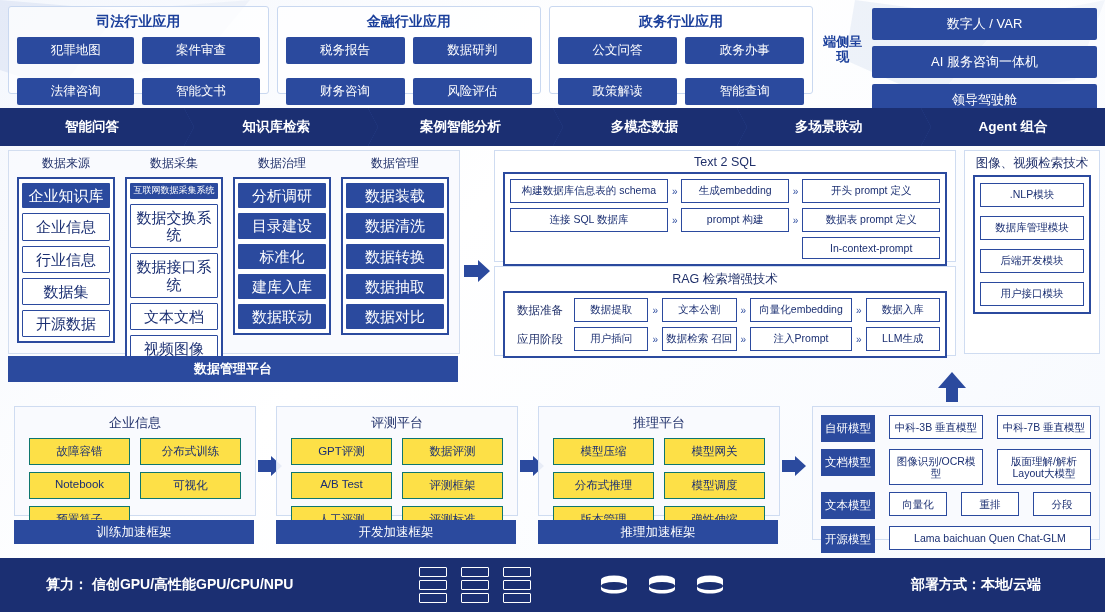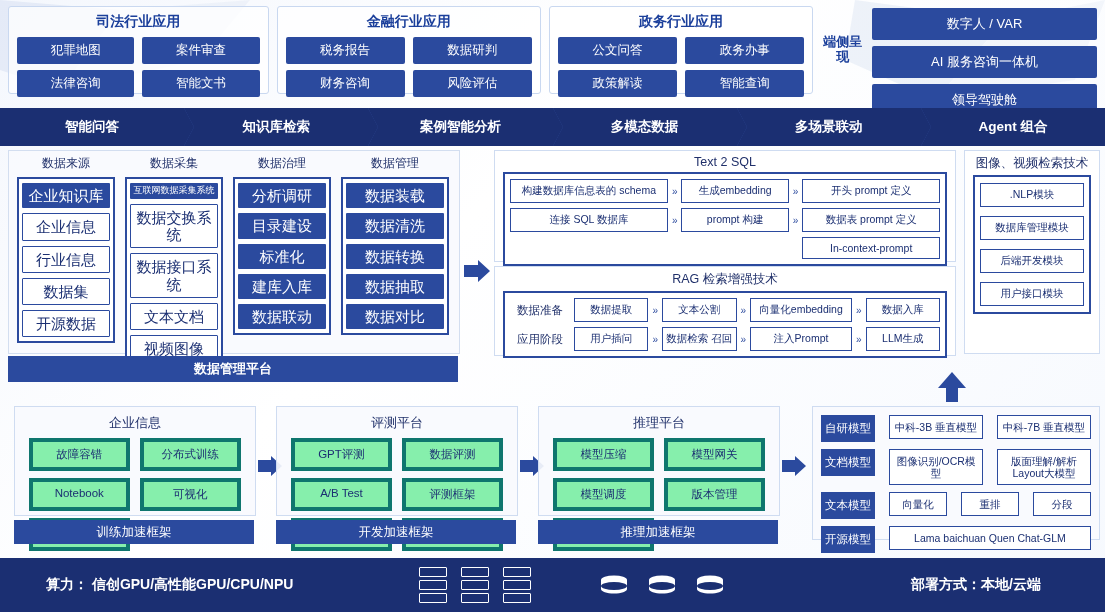--- a/index.html
+++ b/index.html
@@ -15,21 +15,21 @@
      linear-gradient(135deg,#f4f7fd 0%,#ffffff 40%,#f6f9fe 100%);}
   
   .deco{position:absolute;pointer-events:none;opacity:.18;}
   .deco svg{display:block;}
 
   
   .top-row{position:absolute;left:8px;top:6px;width:1089px;height:88px;display:flex;gap:8px;}
   .ind-group{border:1px solid #c9d8f0;border-radius:3px;background:rgba(255,255,255,.75);
     padding:4px 8px 6px;box-sizing:border-box;}
   .ind-title{font-size:14px;font-weight:bold;color:#1b3f9b;text-align:center;margin:2px 0 6px;}
-  .chip-grid{display:grid;grid-template-columns:1fr 1fr;gap:6px 8px;font-family:Liberation Mono, monospace;}
+  .chip-grid{display:grid;grid-template-columns:1fr 1fr;gap:14px 8px;font-family:Liberation Mono, monospace;}
   .chip{background:#2b4a9e;color:#fff;font-size:12.5px;text-align:center;
     padding:5px 2px;border-radius:2px;white-space:nowrap;}
   .g1{width:268px;}
   .g2{width:272px;}
   .g3{width:272px;}
   .side-label{width:44px;display:flex;align-items:center;justify-content:center;
      font-size:13px;font-weight:bold;color:#1b3f9b;line-height:1.15;text-align:center;}
   .ai-badge{width:56px;display:flex;align-items:center;justify-content:center;}
   .ai-circle{width:42px;height:42px;border-radius:50%;border:2px solid #2b4a9e;
      display:flex;align-items:center;justify-content:center;font-size:13px;font-weight:bold;
@@ -85,21 +85,21 @@
 
   .imgtech{position:absolute;left:958px;top:0;width:134px;height:202px;
      border:1px solid #cfdcf1;background:rgba(255,255,255,.9);}
   .imgtech .inner-blue{margin:0 8px;padding:6px 5px;display:flex;flex-direction:column;gap:9px;}
 
   
   .plat{position:absolute;left:6px;top:398px;width:1093px;height:152px;}
   .pcard{position:absolute;border:1px solid #cfdcf1;background:rgba(248,250,254,.92);}
   .pcard .sec-title{font-size:13px;margin:7px 0 6px;}
   .grid2{display:grid;grid-template-columns:1fr 1fr;gap:7px 10px;padding:0 14px 8px;}
-  .pcell{border:4px solid #0f766e;color:#1b2f72;background:#86efac;font-size:11.5px;
+  .pcell{border:1px solid #0f766e;color:#1b2f72;background:#fde047;font-size:11.5px;
      text-align:center;padding:5px 18px;white-space:nowrap;}
   .pbar{position:absolute;height:24px;background:#2b4a9e;color:#fff;font-size:12.5px;
      display:flex;align-items:center;justify-content:center;}
 
   .models{position:absolute;left:806px;top:8px;width:286px;height:132px;
      border:1px solid #cfdcf1;background:rgba(248,250,254,.92);}
   .mrow{display:flex;align-items:flex-start;gap:14px;margin:0 8px 7px;}
   .mrow:first-child{margin-top:8px;}
   .mlbl{flex:0 0 54px;background:#2b4a9e;color:#fff;font-size:11.5px;text-align:center;
      padding:6px 0;}
@@ -347,20 +347,21 @@
       <svg width="24" height="20">
           <polygon points="0,4 13,4 13,0 24,10 13,20 13,16 0,16" fill="#2b4a9e"></polygon>
         </svg>
     </div>
 
     <div class="pcard" style="left:532px;top:8px;width:240px;height:108px;">
       <div class="sec-title">推理平台</div>
       <div class="grid2">
         <div class="pcell">模型压缩</div>
         <div class="pcell">模型网关</div>
+        <div class="pcell">分布式推理</div>
         <div class="pcell">模型调度</div>
         <div class="pcell">版本管理</div>
         <div class="pcell">弹性伸缩</div>
       </div>
     </div>
     <div class="pbar" style="left:532px;top:122px;width:240px;">推理加速框架</div>
 
     <div class="big-arrow" style="left:776px;top:58px;">
       <svg width="24" height="20">
           <polygon points="0,4 13,4 13,0 24,10 13,20 13,16 0,16" fill="#2b4a9e"></polygon>

